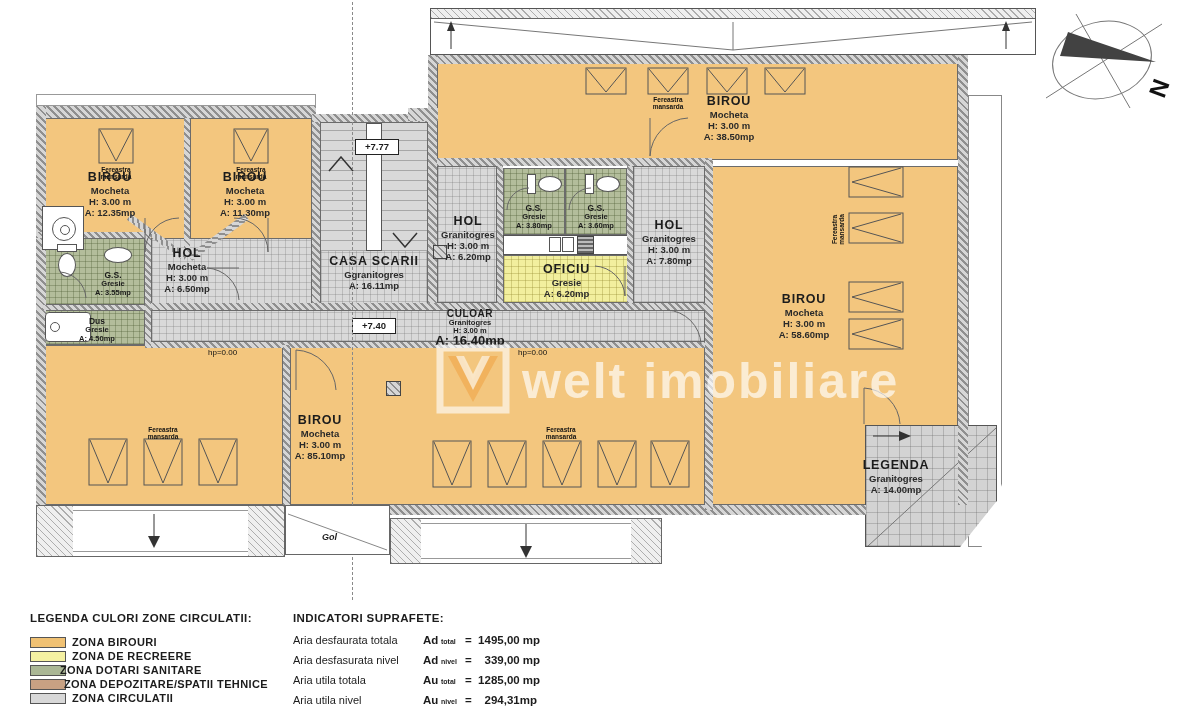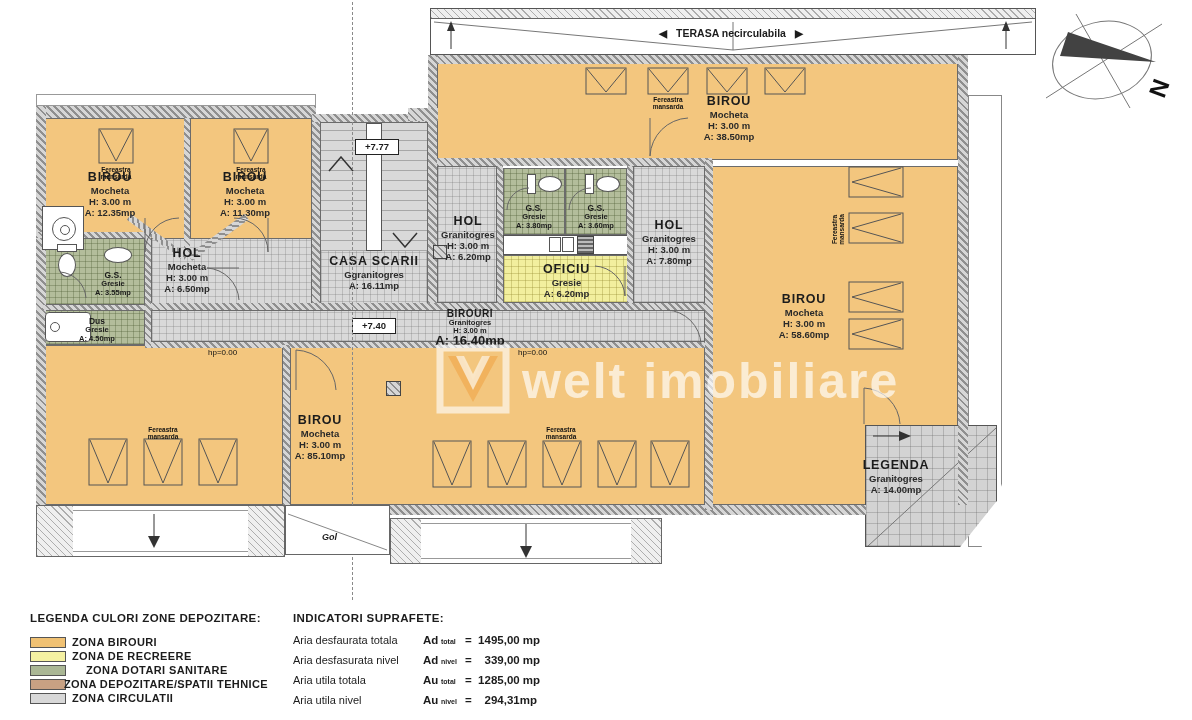--- a/index.html
+++ b/index.html
@@ -60,25 +60,20 @@
   <div class="abs wall-light" style="left:0;top:0;width:604px;height:10px;border-bottom:1px solid #666;"></div>
   <svg class="abs" style="left:0;top:0;" width="604" height="45">
     <line x1="3" y1="13" x2="302" y2="41" stroke="#777" stroke-width="1"></line>
     <line x1="601" y1="13" x2="302" y2="41" stroke="#777" stroke-width="1"></line>
     <line x1="302" y1="13" x2="302" y2="41" stroke="#777" stroke-width="1"></line>
     <line x1="20" y1="40" x2="20" y2="20" stroke="#333" stroke-width="1"></line>
     <polygon points="16,22 24,22 20,12" fill="#333"></polygon>
     <line x1="575" y1="40" x2="575" y2="20" stroke="#333" stroke-width="1"></line>
     <polygon points="571,22 579,22 575,12" fill="#333"></polygon>
   </svg>
-  <div class="lbl" style="left:150px;top:18px;width:300px;font-size:10.5px;">
-    <span style="display:inline">◀</span>
-    <span style="display:inline;padding:0 6px;">TERASA necirculabila</span>
-    <span style="display:inline">▶</span>
-  </div>
 </div>
 
 <svg class="abs" style="left:1040px;top:8px;" width="150" height="108">
   <ellipse cx="62" cy="52" rx="50" ry="38" transform="rotate(-14 62 52)" stroke="#777" fill="none" stroke-width="1"></ellipse>
   <line x1="6" y1="90" x2="122" y2="16" stroke="#777" stroke-width="1"></line>
   <line x1="36" y1="6" x2="90" y2="100" stroke="#777" stroke-width="1"></line>
   <polygon points="28,24 116,54 20,48" fill="#424242"></polygon>
   <text x="122" y="80" font-size="24" font-weight="bold" fill="#111" transform="rotate(110 122 72)">N</text>
 </svg>
 
@@ -366,21 +361,21 @@
   <span class="rl">H: 3.00 m</span>
   <span class="rl">A: 58.60mp</span>
 </div>
 <div class="lbl" style="left:268px;top:413px;width:104px;">
   <span class="rn">BIROU</span>
   <span class="rl">Mocheta</span>
   <span class="rl">H: 3.00 m</span>
   <span class="rl">A: 85.10mp</span>
 </div>
 <div class="lbl" style="left:420px;top:309px;width:100px;line-height:1.02;">
-  <span style="font-size:10px;letter-spacing:.6px;">BIROURI</span>
+  <span style="font-size:10px;letter-spacing:.6px;">CULOAR</span>
   <span style="font-size:7.5px;">Granitogres</span>
   <span style="font-size:7.5px;">H: 3.00 m</span>
   <span style="font-size:13px;">A: 16.40mp</span>
 </div>
 <div class="lbl" style="left:848px;top:458px;width:96px;">
   <span class="rn">LEGENDA</span>
   <span class="rl">Granitogres</span>
   <span class="rl">A: 14.00mp</span>
 </div>
 
@@ -420,32 +415,32 @@
     <polygon points="26,1 26,11 38,6" fill="#333"></polygon>
 </svg>
 
 <svg class="abs" style="left:436px;top:344px;" width="74" height="72" opacity="0.62">
   <rect x="4" y="4" width="66" height="62" fill="none" stroke="#ffffff" stroke-width="7"></rect>
   <polygon points="12,12 37,58 62,12 48,12 37,36 26,12" fill="#f0a040" opacity="0.85"></polygon>
   <polygon points="20,12 37,46 54,12 46,12 37,30 28,12" fill="#ffffff" opacity="0.9"></polygon>
 </svg>
 <div class="wm-text" style="left:522px;top:352px;">welt imobiliare</div>
 
-<div class="leg-title" style="left:30px;top:612px;">LEGENDA CULORI ZONE DEPOZITARE:</div>
+<div class="leg-title" style="left:30px;top:612px;">LEGENDA CULORI ZONE CIRCULATII:</div>
 <div class="abs" style="left:30px;top:636px;height:13px;">
   <div class="abs" style="left: 0px; top: 1px; width: 36px; height: 11px; border: 1px solid rgb(85, 85, 85); background: rgb(240, 193, 115);"></div>
   <span class="abs leg-item-label" style="left:42px;top:0;white-space:nowrap;">ZONA BIROURI</span>
 </div>
 <div class="abs" style="left:30px;top:650px;height:13px;">
   <div class="abs" style="left: 0px; top: 1px; width: 36px; height: 11px; border: 1px solid rgb(85, 85, 85); background: rgb(245, 241, 162);"></div>
   <span class="abs leg-item-label" style="left:42px;top:0;white-space:nowrap;">ZONA DE RECREERE</span>
 </div>
 <div class="abs" style="left:30px;top:664px;height:13px;">
   <div class="abs" style="left: 0px; top: 1px; width: 36px; height: 11px; border: 1px solid rgb(85, 85, 85); background: rgb(170, 183, 149);"></div>
-  <span class="abs leg-item-label" style="left:56px;top:0;white-space:nowrap;">ZONA DOTARI SANITARE</span>
+  <span class="abs leg-item-label" style="left:30px;top:0;white-space:nowrap;">ZONA DOTARI SANITARE</span>
 </div>
 <div class="abs" style="left:30px;top:678px;height:13px;">
   <div class="abs" style="left: 0px; top: 1px; width: 36px; height: 11px; border: 1px solid rgb(85, 85, 85); background: rgb(200, 161, 131);"></div>
   <span class="abs leg-item-label" style="left:34px;top:0;white-space:nowrap;">ZONA DEPOZITARE/SPATII TEHNICE</span>
 </div>
 <div class="abs" style="left:30px;top:692px;height:13px;">
   <div class="abs" style="left: 0px; top: 1px; width: 36px; height: 11px; border: 1px solid rgb(85, 85, 85); background: rgb(216, 216, 216);"></div>
   <span class="abs leg-item-label" style="left:42px;top:0;white-space:nowrap;">ZONA CIRCULATII</span>
 </div>
 

